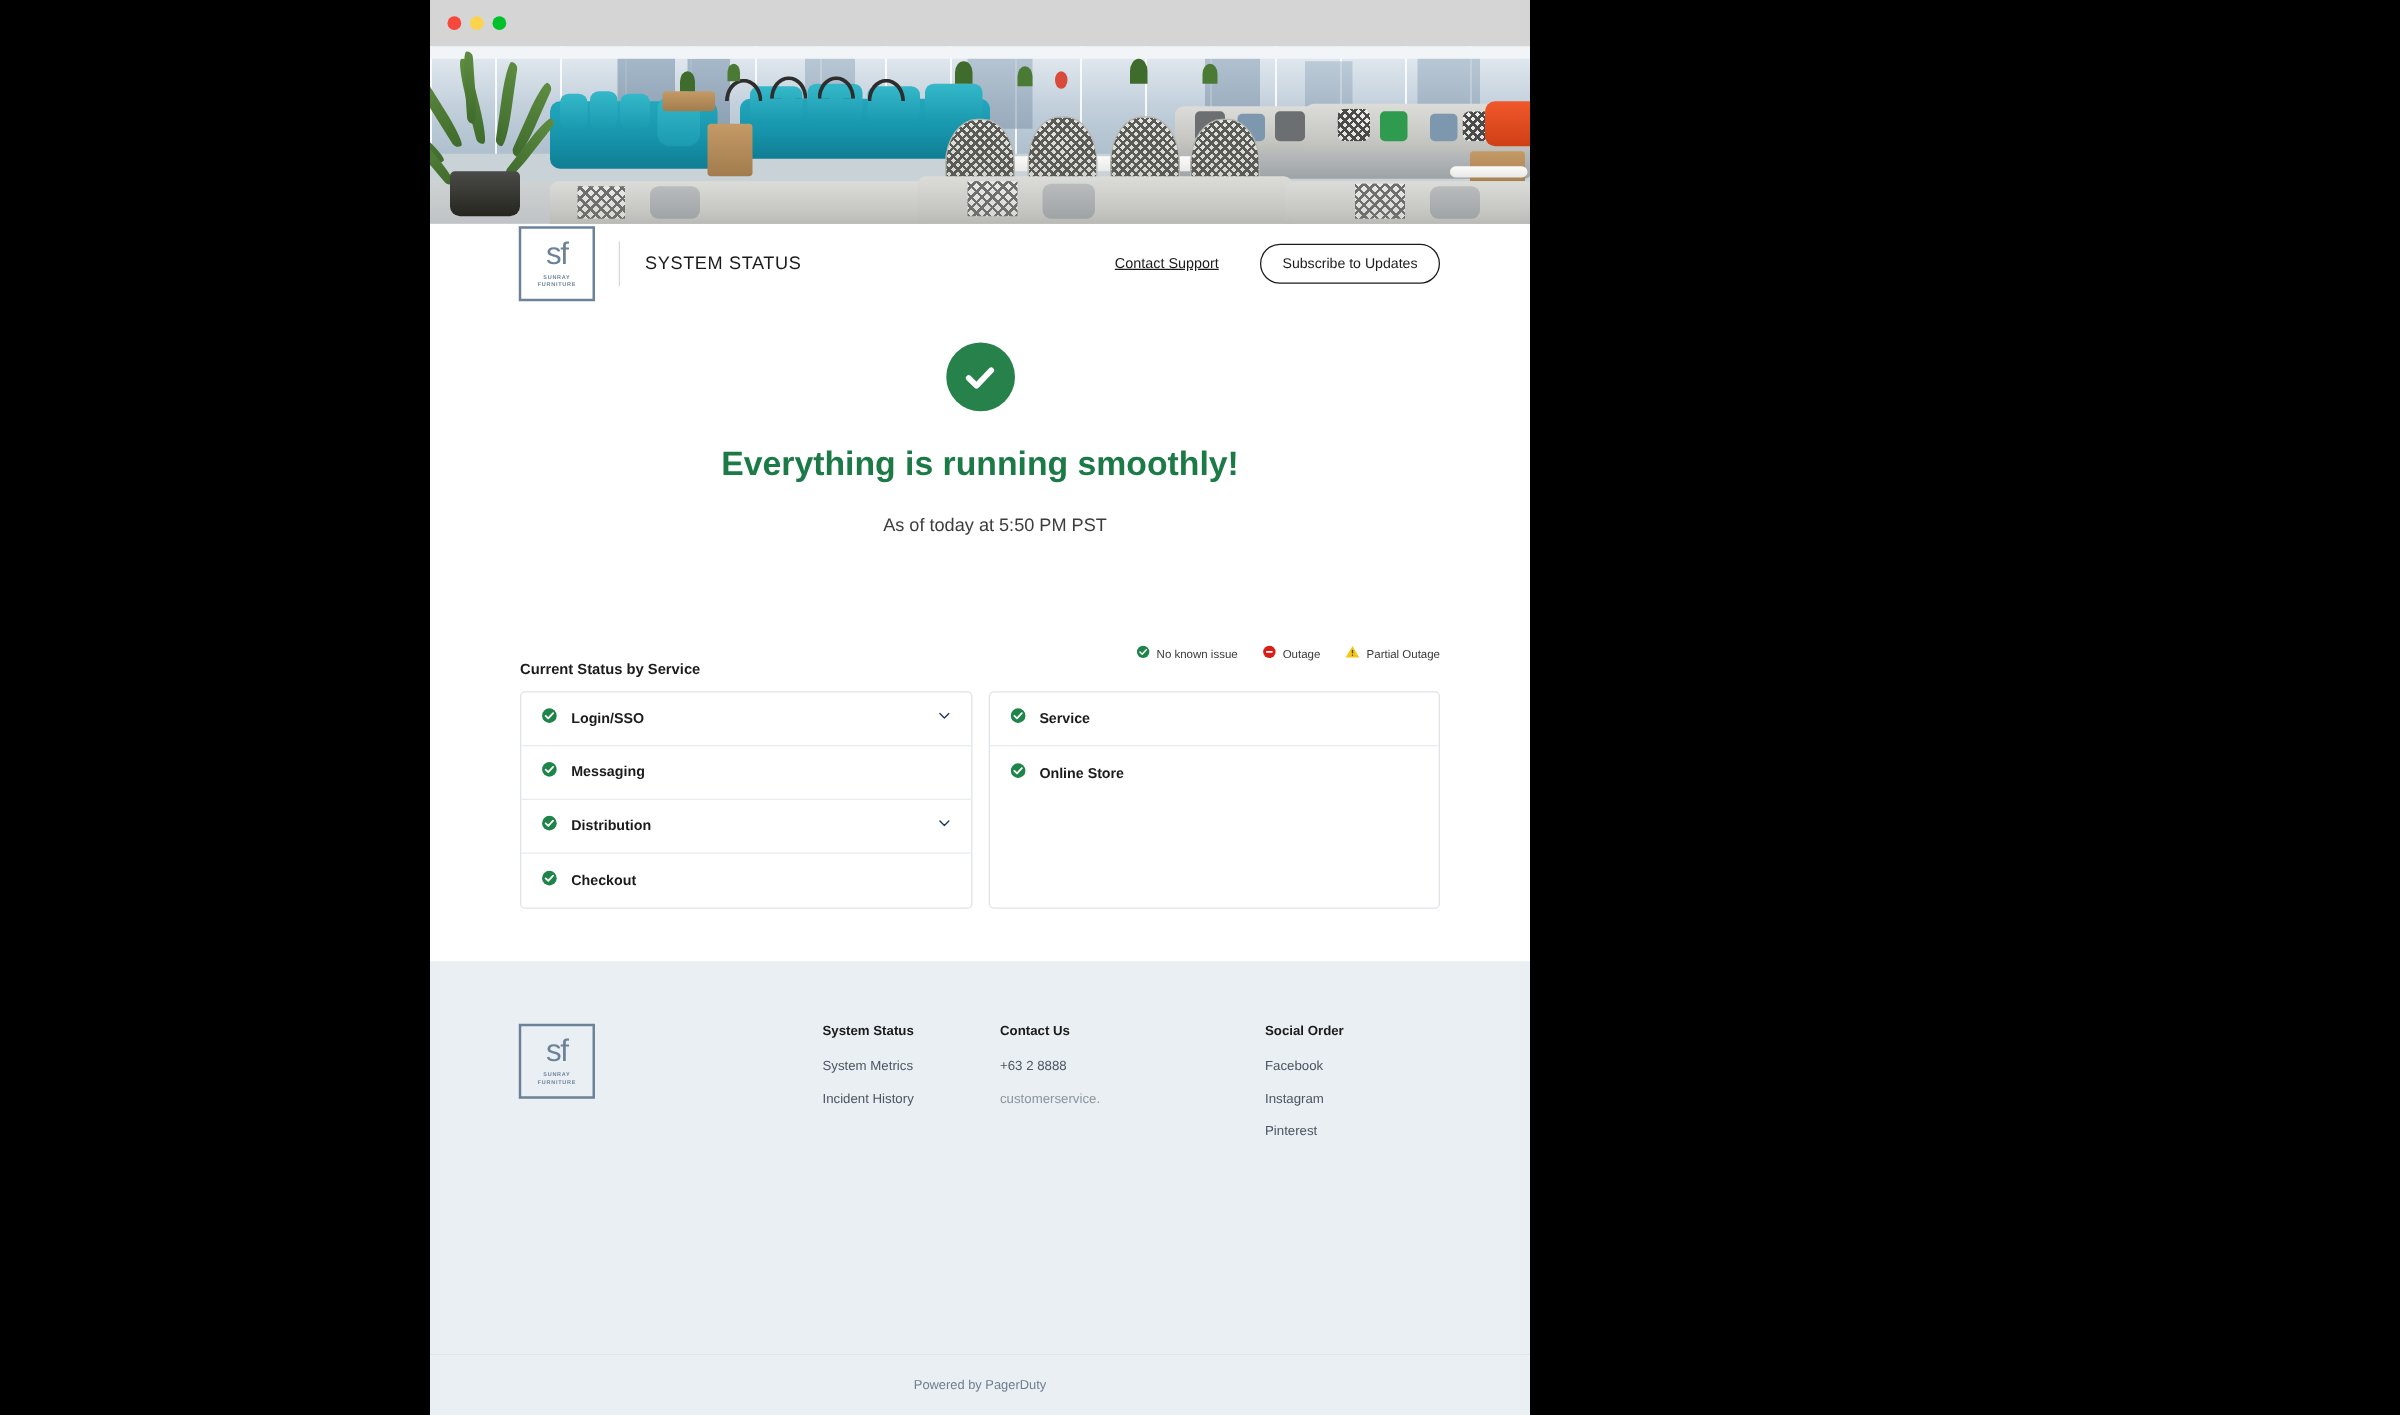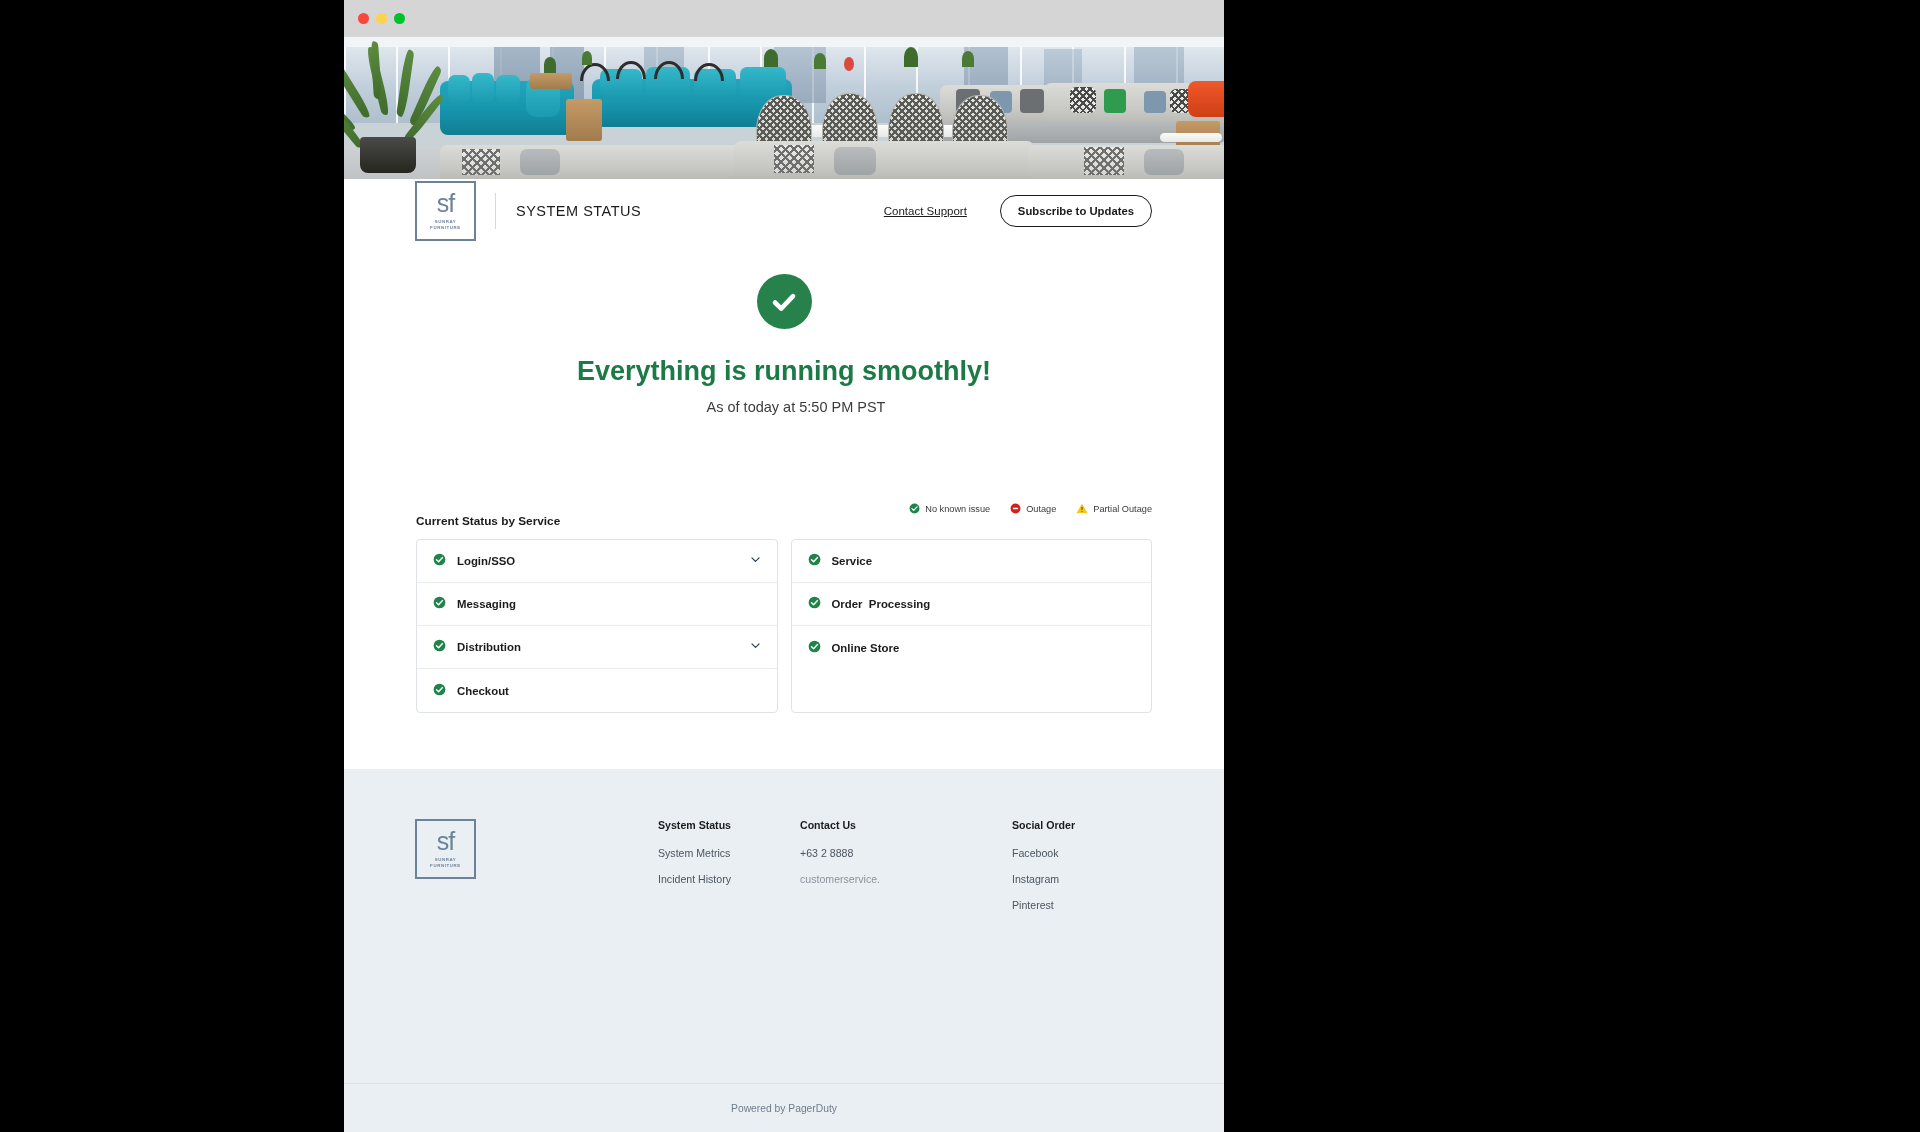--- a/index.html
+++ b/index.html
@@ -199,21 +199,21 @@
     text-decoration: underline;
     cursor: pointer;
     margin-right: 33px;
   }
   .subscribe-btn {
     border: 1px solid #1b1b1b;
     border-radius: 20px;
     background: #ffffff;
     padding: 9px 17px;
     font-size: 11.3px;
-    font-weight: 700;
+    font-weight: 400;
     color: #1b1b1b;
     cursor: pointer;
     font-family: "Liberation Sans", sans-serif;
   }
 
   
   .status-hero {
     text-align: center;
     padding-top: 31px;
   }
@@ -224,21 +224,21 @@
     display: inline-flex;
     align-items: center; justify-content: center;
   }
   .status-headline {
     margin-top: 27px;
     font-size: 27px;
     font-weight: 700;
     color: #1c7a47;
   }
   .status-sub {
-    margin-top: 12px;
+    margin-top: 26px;
     font-size: 14.5px;
     color: #3c3c3c;
     padding-left: 24px;
   }
 
   
   .services {
     margin: 75px auto 0;
     width: 736px;
   }
@@ -565,29 +565,20 @@
           </span>
           <span class="service-label">Service</span>
         </div>
         <div class="service-row">
           <span>
             <svg width="13" height="13" viewBox="0 0 20 20">
               <circle cx="10" cy="10" r="9" fill="#1e8449"></circle>
               <path d="M5.4 10.3 L8.6 13.4 L14.6 6.9" fill="none" stroke="#ffffff" stroke-width="2.2" stroke-linecap="round" stroke-linejoin="round"></path>
             </svg>
           </span>
-          <span class="service-label">Order  Processing</span>
-        </div>
-        <div class="service-row">
-          <span>
-            <svg width="13" height="13" viewBox="0 0 20 20">
-              <circle cx="10" cy="10" r="9" fill="#1e8449"></circle>
-              <path d="M5.4 10.3 L8.6 13.4 L14.6 6.9" fill="none" stroke="#ffffff" stroke-width="2.2" stroke-linecap="round" stroke-linejoin="round"></path>
-            </svg>
-          </span>
           <span class="service-label">Online Store</span>
         </div>
       </div>
 
     </div>
   </div>
 
   <div class="site-footer">
     <div class="footer-logo-box">
       <div class="logo-sf">sf</div>

